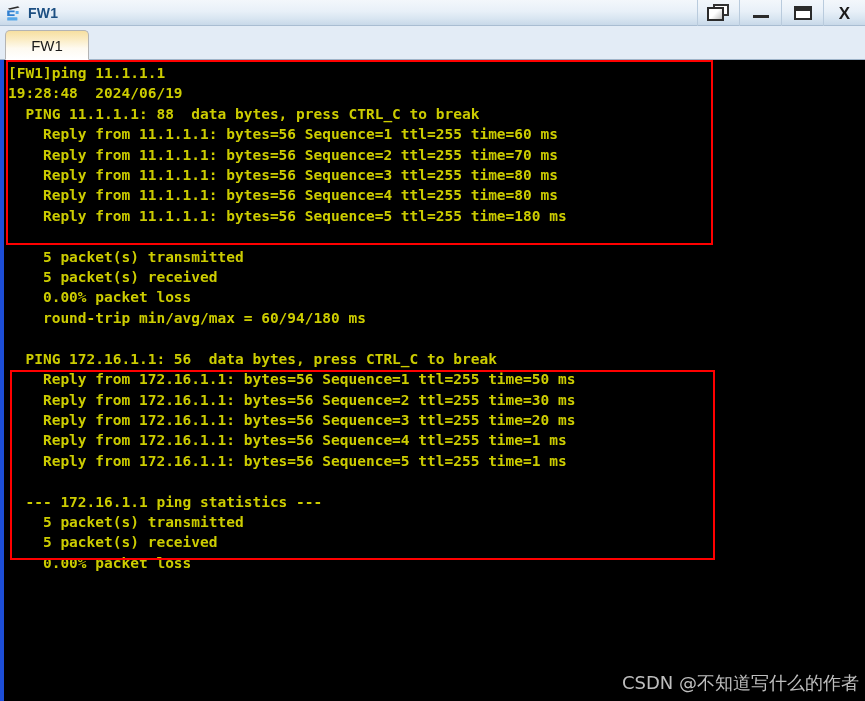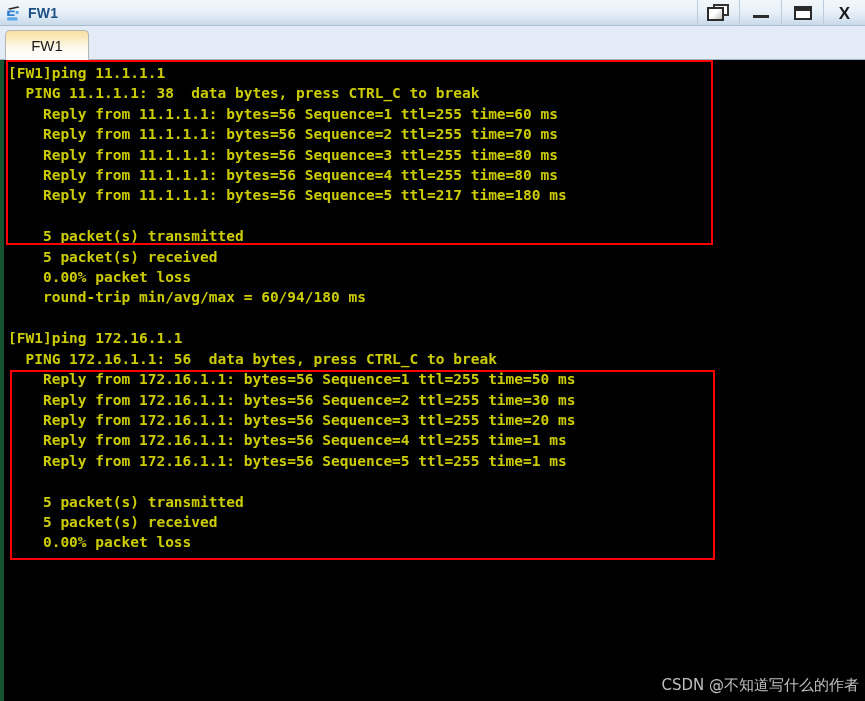--- a/index.html
+++ b/index.html
@@ -138,21 +138,21 @@
     font-size: 15px;
     color: #1a1a1a;
     font-family: "Liberation Sans", sans-serif;
   }
 
   
   .terminal-wrap {
     flex: 1 1 auto;
     position: relative;
     background: #eab308;
-    border-left: 4px solid #14532d;
+    border-left: 4px solid #1d4ed8;
     box-sizing: border-box;
     overflow: hidden;
   }
   .terminal {
     position: absolute;
     left: 0; top: 0; right: 0; bottom: 0;
     background: #000000;
     padding: 3px 0 0 0;
     box-sizing: border-box;
     overflow: hidden;
@@ -176,21 +176,21 @@
     pointer-events: none;
   }
   #redbox-1 { left: 2px;  top: 0px;   width: 707px; height: 185px; }
   #redbox-2 { left: 6px;  top: 310px; width: 705px; height: 190px; }
 
   
   .watermark {
     position: absolute;
     right: 6px;
     bottom: 6px;
-    font-size: 15px;
+    font-size: 18px;
     color: #cfcfcf;
     font-family: "DejaVu Sans", sans-serif;
     white-space: nowrap;
     opacity: 0.92;
   }
 
   
   .dev-ic { position: absolute; left: 0; top: 1px; width: 20px; height: 17px; }
 </style>
 </head>
@@ -230,40 +230,41 @@
 
   <div class="tabstrip">
     <div class="tab">
       <span class="tab-label">FW1</span>
     </div>
   </div>
 
   <div class="terminal-wrap">
     <div class="terminal" id="terminal">
         <div class="term-line">[FW1]ping 11.1.1.1</div>
-        <div class="term-line">  PING 11.1.1.1: 38  data bytes, press CTRL_C to break</div>
+        <div class="term-line">19:28:48  2024/06/19</div>
+        <div class="term-line">  PING 11.1.1.1: 88  data bytes, press CTRL_C to break</div>
         <div class="term-line">    Reply from 11.1.1.1: bytes=56 Sequence=1 ttl=255 time=60 ms</div>
         <div class="term-line">    Reply from 11.1.1.1: bytes=56 Sequence=2 ttl=255 time=70 ms</div>
         <div class="term-line">    Reply from 11.1.1.1: bytes=56 Sequence=3 ttl=255 time=80 ms</div>
         <div class="term-line">    Reply from 11.1.1.1: bytes=56 Sequence=4 ttl=255 time=80 ms</div>
-        <div class="term-line">    Reply from 11.1.1.1: bytes=56 Sequence=5 ttl=217 time=180 ms</div>
+        <div class="term-line">    Reply from 11.1.1.1: bytes=56 Sequence=5 ttl=255 time=180 ms</div>
         <div class="term-line">&nbsp;</div>
         <div class="term-line">    5 packet(s) transmitted</div>
         <div class="term-line">    5 packet(s) received</div>
         <div class="term-line">    0.00% packet loss</div>
         <div class="term-line">    round-trip min/avg/max = 60/94/180 ms</div>
         <div class="term-line">&nbsp;</div>
-        <div class="term-line">[FW1]ping 172.16.1.1</div>
         <div class="term-line">  PING 172.16.1.1: 56  data bytes, press CTRL_C to break</div>
         <div class="term-line">    Reply from 172.16.1.1: bytes=56 Sequence=1 ttl=255 time=50 ms</div>
         <div class="term-line">    Reply from 172.16.1.1: bytes=56 Sequence=2 ttl=255 time=30 ms</div>
         <div class="term-line">    Reply from 172.16.1.1: bytes=56 Sequence=3 ttl=255 time=20 ms</div>
         <div class="term-line">    Reply from 172.16.1.1: bytes=56 Sequence=4 ttl=255 time=1 ms</div>
         <div class="term-line">    Reply from 172.16.1.1: bytes=56 Sequence=5 ttl=255 time=1 ms</div>
         <div class="term-line">&nbsp;</div>
+        <div class="term-line">  --- 172.16.1.1 ping statistics ---</div>
         <div class="term-line">    5 packet(s) transmitted</div>
         <div class="term-line">    5 packet(s) received</div>
         <div class="term-line">    0.00% packet loss</div>
       </div>
     <div class="redbox" id="redbox-1"></div>
     <div class="redbox" id="redbox-2"></div>
   </div>
 
   <div class="watermark">CSDN @不知道写什么的作者</div>
 </div>

